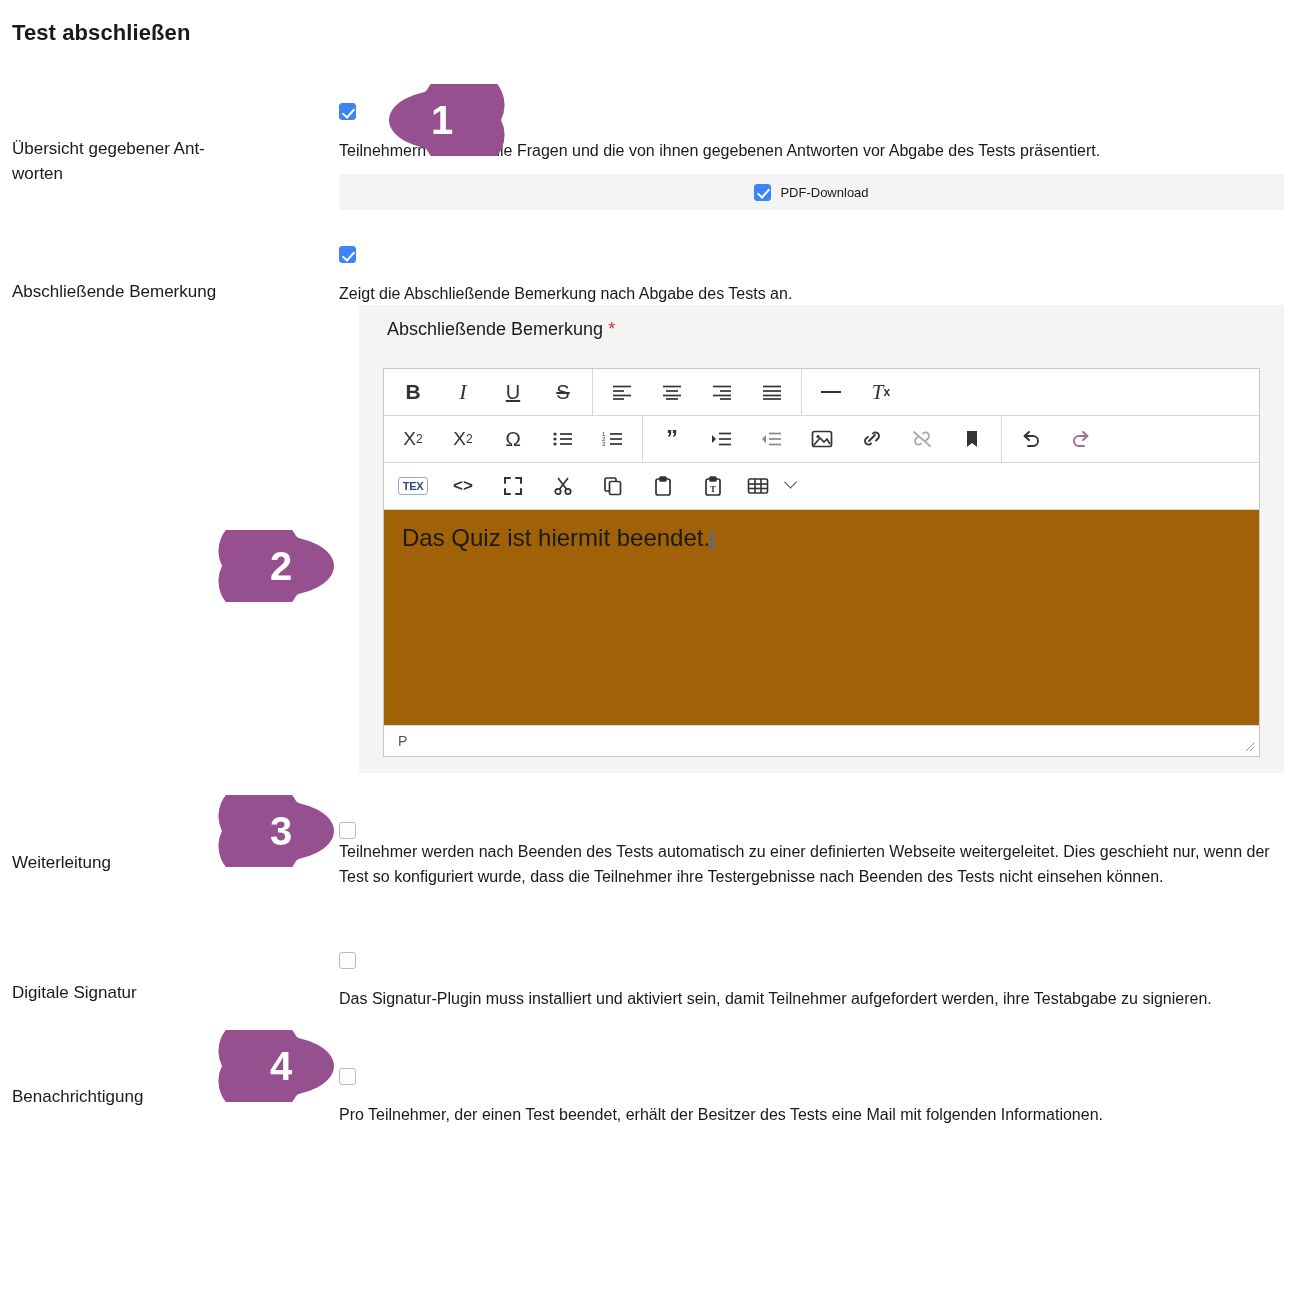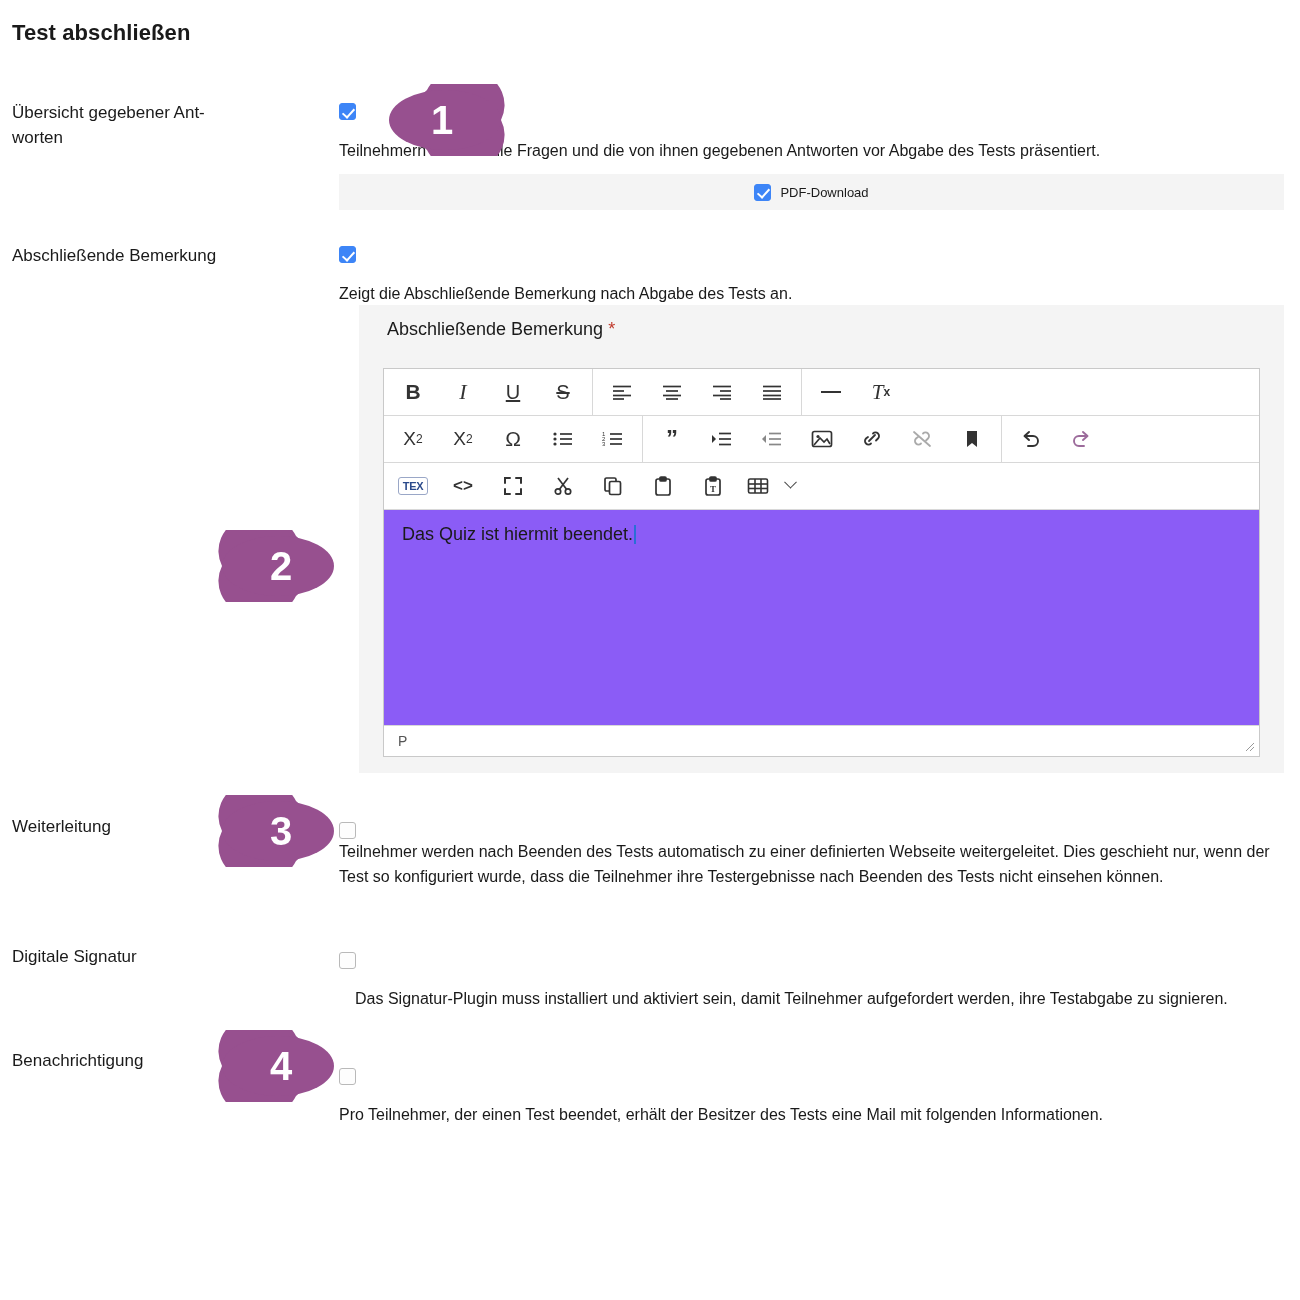--- a/index.html
+++ b/index.html
@@ -31,20 +31,21 @@
 
   
   .row { position: absolute; left: 0; width: 1300px; }
   .row-label {
     position: absolute;
     left: 12px;
     width: 320px;
     font-size: 17px;
     line-height: 25px;
     color: #1a1a1a;
+    margin-top: 36px;
   }
   .row-body {
     position: absolute;
     left: 339px;
     width: 945px;
   }
   .desc {
     font-size: 16px;
     line-height: 25px;
     color: #1a1a1a;
@@ -161,24 +162,24 @@
     border-radius: 3px;
     padding: 2px 4px;
     font-size: 11px;
     font-weight: bold;
     color: #2b4a8b;
     letter-spacing: -0.3px;
   }
   .edit-area {
     min-height: 215px;
     padding: 14px 18px;
-    font-size: 18px;
+    font-size: 24px;
     color: #1a1a1a;
     position: relative;
-    background: #8b5cf6;
+    background: #a16207;
   }
   .caret {
     display: inline-block;
     width: 1.5px;
     height: 19px;
     background: #2a6fd6;
     vertical-align: -4px;
     margin-left: 1px;
   }
   .edit-status {
@@ -536,21 +537,21 @@
     <div class="row-body" style="top:7px;">
       <span class="cb unchecked"></span>
       <div class="desc" style="">Teilnehmer werden nach Beenden des Tests automatisch zu einer definierten Webseite weitergeleitet. Dies geschieht nur, wenn der Test so konfiguriert wurde, dass die Teilnehmer ihre Testergebnisse nach Beenden des Tests nicht einsehen können.</div>
     </div>
   </div>
 
   <div class="row" style="top:944px;">
     <div class="row-label" style="top:0;">Digitale Signatur</div>
     <div class="row-body" style="top:7px;">
       <span class="cb unchecked"></span>
-      <div class="desc" style="margin-top:17px;margin-left:16px;">Das Signatur-Plugin muss installiert und aktiviert sein, damit Teilnehmer aufgefordert werden, ihre Testabgabe zu signieren.</div>
+      <div class="desc" style="margin-top:17px;">Das Signatur-Plugin muss installiert und aktiviert sein, damit Teilnehmer aufgefordert werden, ihre Testabgabe zu signieren.</div>
     </div>
   </div>
 
   <div class="row" style="top:1048px;">
     <div class="row-label" style="top:0;">Benachrichtigung</div>
     <div class="row-body" style="top:19px;">
       <span class="cb unchecked"></span>
       <div class="desc" style="margin-top:17px;">Pro Teilnehmer, der einen Test beendet, erhält der Besitzer des Tests eine Mail mit folgenden Informationen.</div>
     </div>
   </div>

